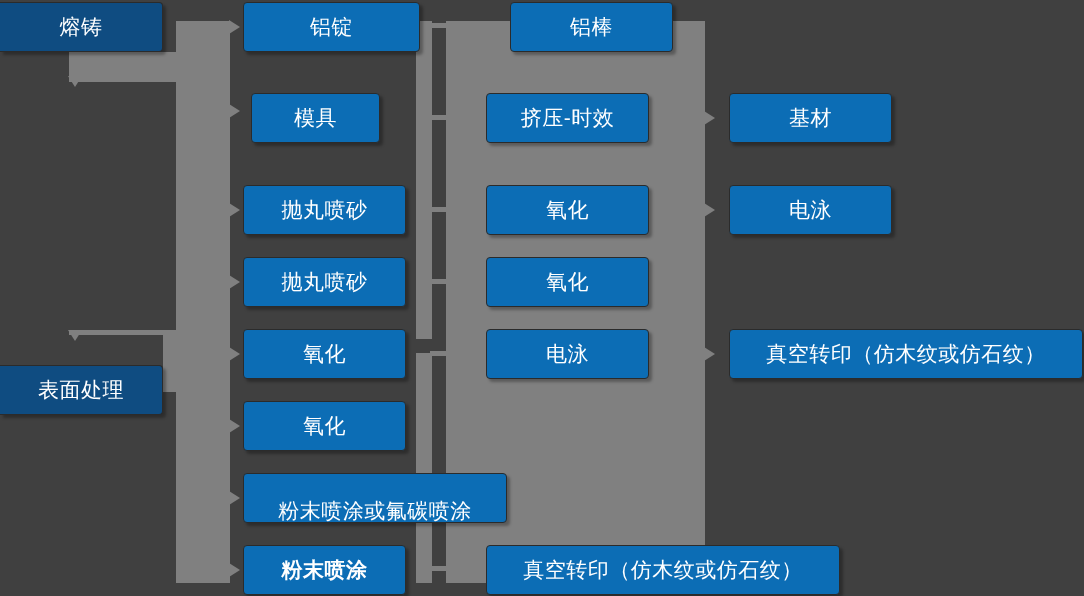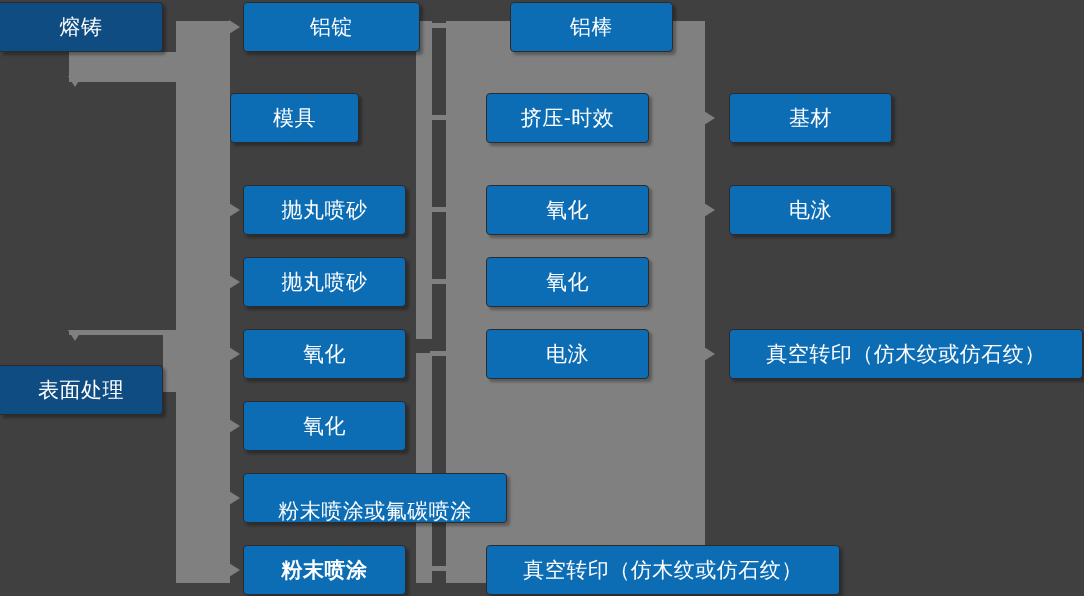--- a/index.html
+++ b/index.html
@@ -112,21 +112,21 @@
   <div class="node dark flushleft" style="left:0px; top:2px; width:163px; height:50px;">
     <span>熔铸</span>
   </div>
   <div class="node dark flushleft" style="left:0px; top:365px; width:163px; height:50px;">
     <span>表面处理</span>
   </div>
 
   <div class="node bright" style="left:243px; top:2px; width:177px; height:50px;">
     <span>铝锭</span>
   </div>
-  <div class="node bright" style="left:230px; top:93px; width:129px; height:50px;">
+  <div class="node bright" style="left:251px; top:93px; width:129px; height:50px;">
     <span>模具</span>
   </div>
   <div class="node bright" style="left:243px; top:185px; width:163px; height:50px;">
     <span>抛丸喷砂</span>
   </div>
   <div class="node bright" style="left:243px; top:257px; width:163px; height:50px;">
     <span>抛丸喷砂</span>
   </div>
   <div class="node bright" style="left:243px; top:329px; width:163px; height:50px;">
     <span>氧化</span>

